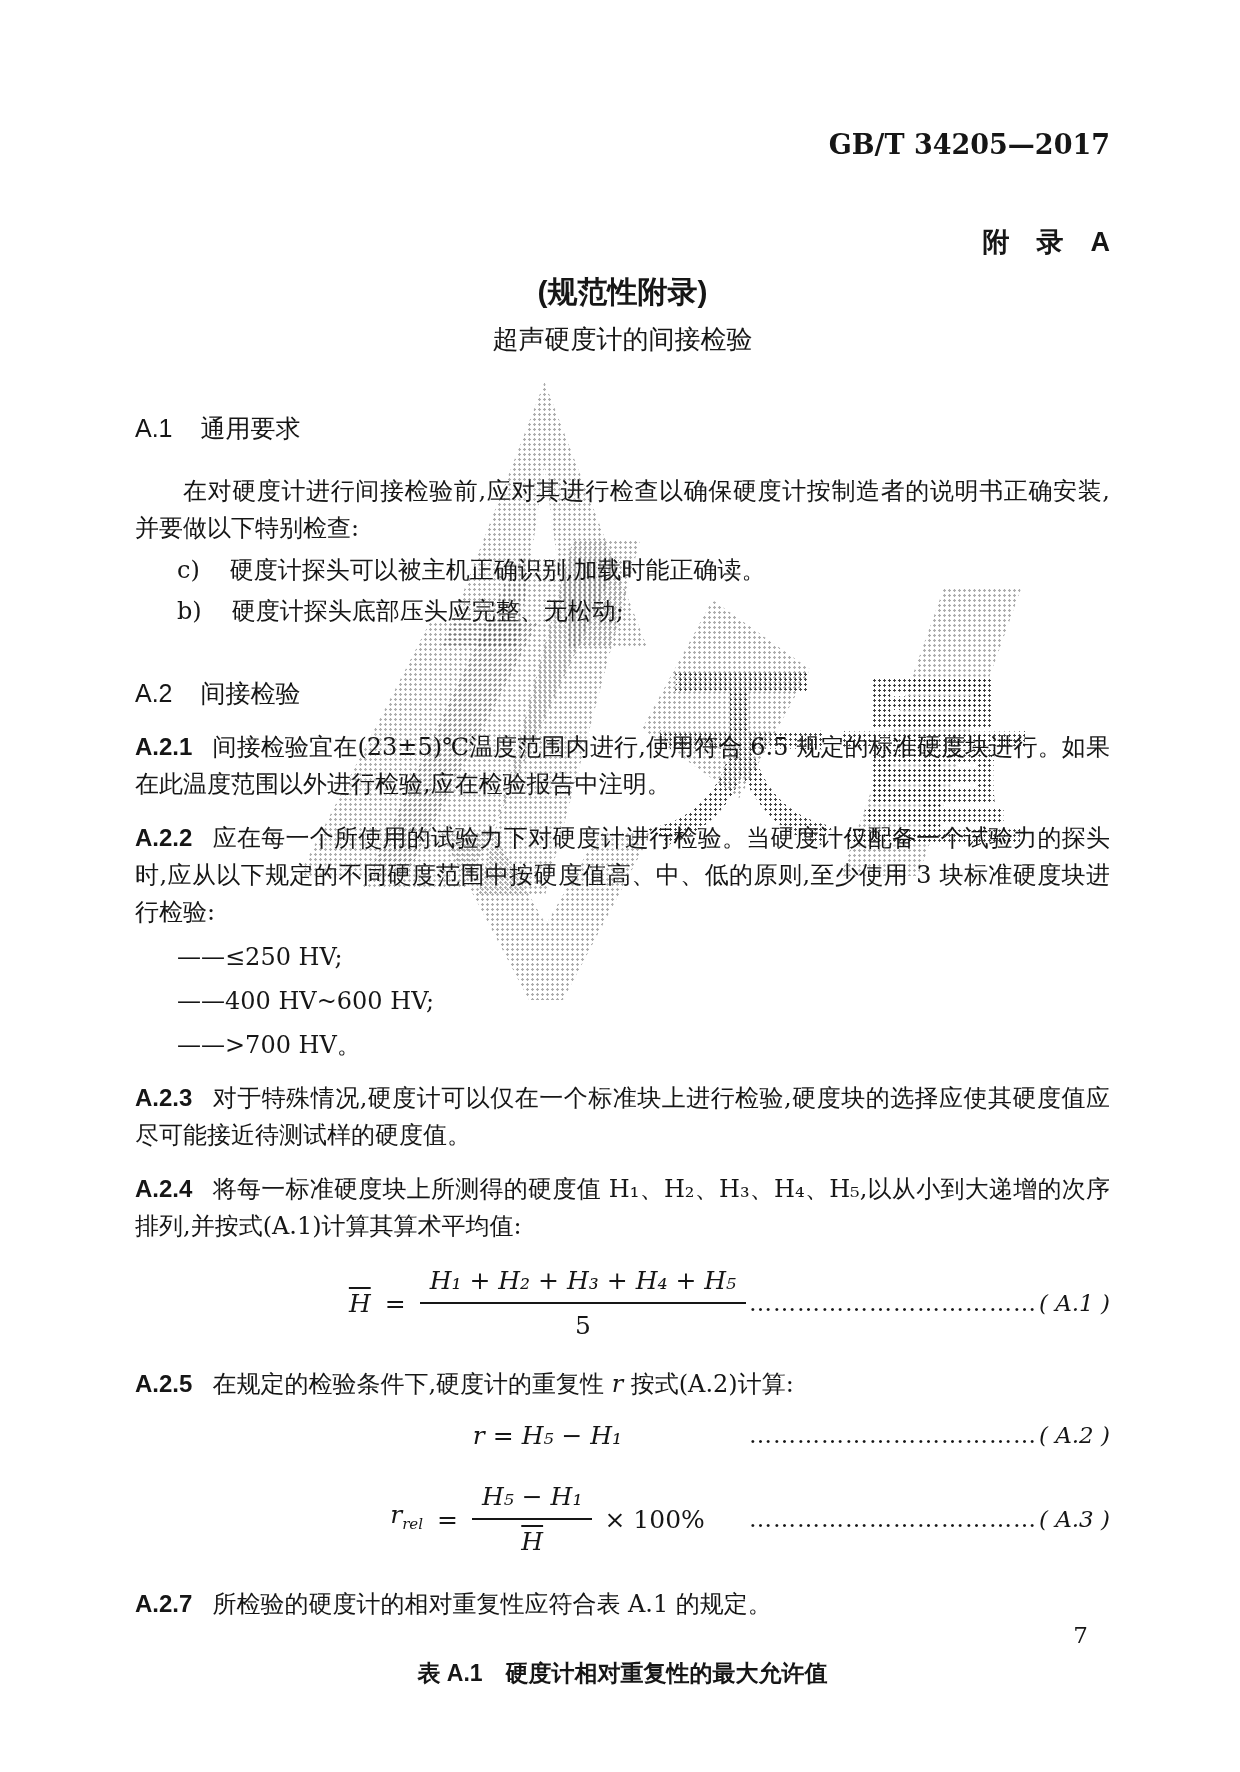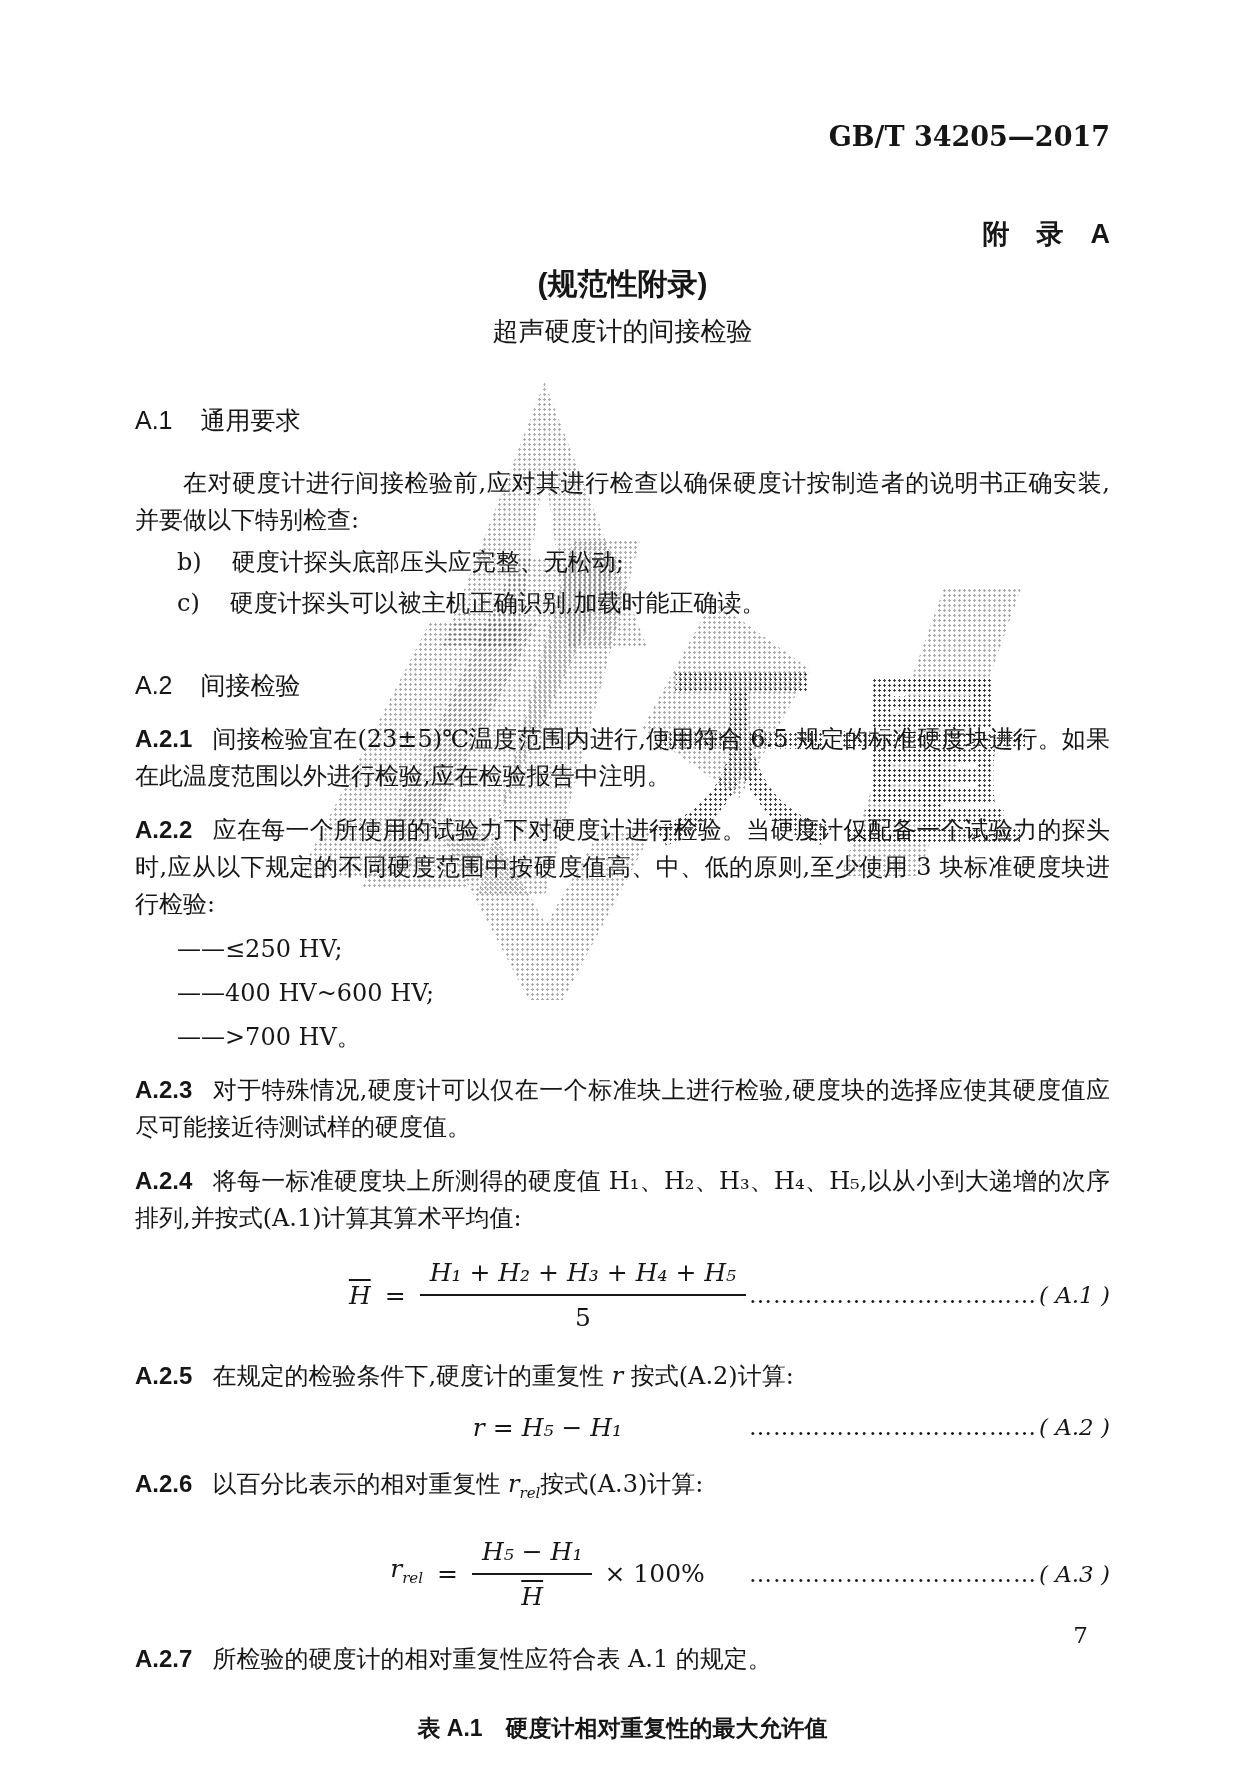--- a/index.html
+++ b/index.html
@@ -42,21 +42,21 @@
       color:transparent;
     }
   }
   .wm-char1 { left:648px; top:662px; }
   .wm-char2 { left:842px; top:668px; }
 
   
   .content {
     position:absolute; inset:0; z-index:2;
     padding:122px 130px 0 135px; box-sizing:border-box;
-    font-size:24px; line-height:37px;
+    font-size:24px; line-height:37px;margin-top:8px;
   }
   .doc-number { text-align:right; font-weight:700; font-size:27px; line-height:30px; }
 
   .title-1 { margin-top:64px; text-align:right; font-weight:700; font-size:27px;
              font-family:Liberation Sans, sans-serif; }
   .title-2 { margin-top:12px; text-align:center; font-weight:700; font-size:30px;
              font-family:"Liberation Sans","DejaVu Sans",sans-serif; }
   .title-3 { margin-top:11px; text-align:center; font-weight:400; font-size:26px;
              font-family:"Liberation Sans","DejaVu Sans",sans-serif; }
 
@@ -124,24 +124,24 @@
     <div class="title-2">(规范性附录)</div>
     <div class="title-3">超声硬度计的间接检验</div>
 
     <div class="clause-head">
       <span class="num">A.1</span><span>通用要求</span>
     </div>
 
     <p class="body-para">在对硬度计进行间接检验前,应对其进行检查以确保硬度计按制造者的说明书正确安装,并要做以下特别检查:</p>
 
     <div class="list-item">
+      <span class="li-marker">c)</span><span>硬度计探头可以被主机正确识别,加载时能正确读。</span>
+    </div>
+    <div class="list-item">
       <span class="li-marker">b)</span><span>硬度计探头底部压头应完整、无松动;</span>
-    </div>
-    <div class="list-item">
-      <span class="li-marker">c)</span><span>硬度计探头可以被主机正确识别,加载时能正确读。</span>
     </div>
 
     <div class="clause-head h-a2">
       <span class="num">A.2</span><span>间接检验</span>
     </div>
 
     <p class="clause">
       <b class="cnum">A.2.1</b><span>间接检验宜在(23±5)℃温度范围内进行,使用符合 6.5 规定的标准硬度块进行。如果在此温度范围以外进行检验,应在检验报告中注明。</span>
     </p>
 
@@ -179,23 +179,20 @@
       <b class="cnum">A.2.5</b><span>在规定的检验条件下,硬度计的重复性 </span><i class="mvar">r</i><span> 按式(A.2)计算:</span>
     </p>
 
     <div class="formula-row fr-2">
       <span class="formula mvar">r = H₅ − H₁</span>
       <span class="fref">
         <span class="leader">………………………………</span><span class="refnum">( A.2 )</span>
       </span>
     </div>
 
-    <p class="clause">
-      <b class="cnum">A.2.6</b><span>以百分比表示的相对重复性 </span><i class="mvar"><span>r</span><sub>rel</sub></i><span>按式(A.3)计算:</span>
-    </p>
 
     <div class="formula-row fr-3">
       <span class="formula">
         <i class="mvar"><span>r</span><sub>rel</sub></i>
         <span class="eq">=</span>
         <span class="frac">
           <span class="fnum mvar">H₅ − H₁</span>
           <span class="fden ol mvar">H</span>
         </span>
         <span class="times">× 100%</span>

